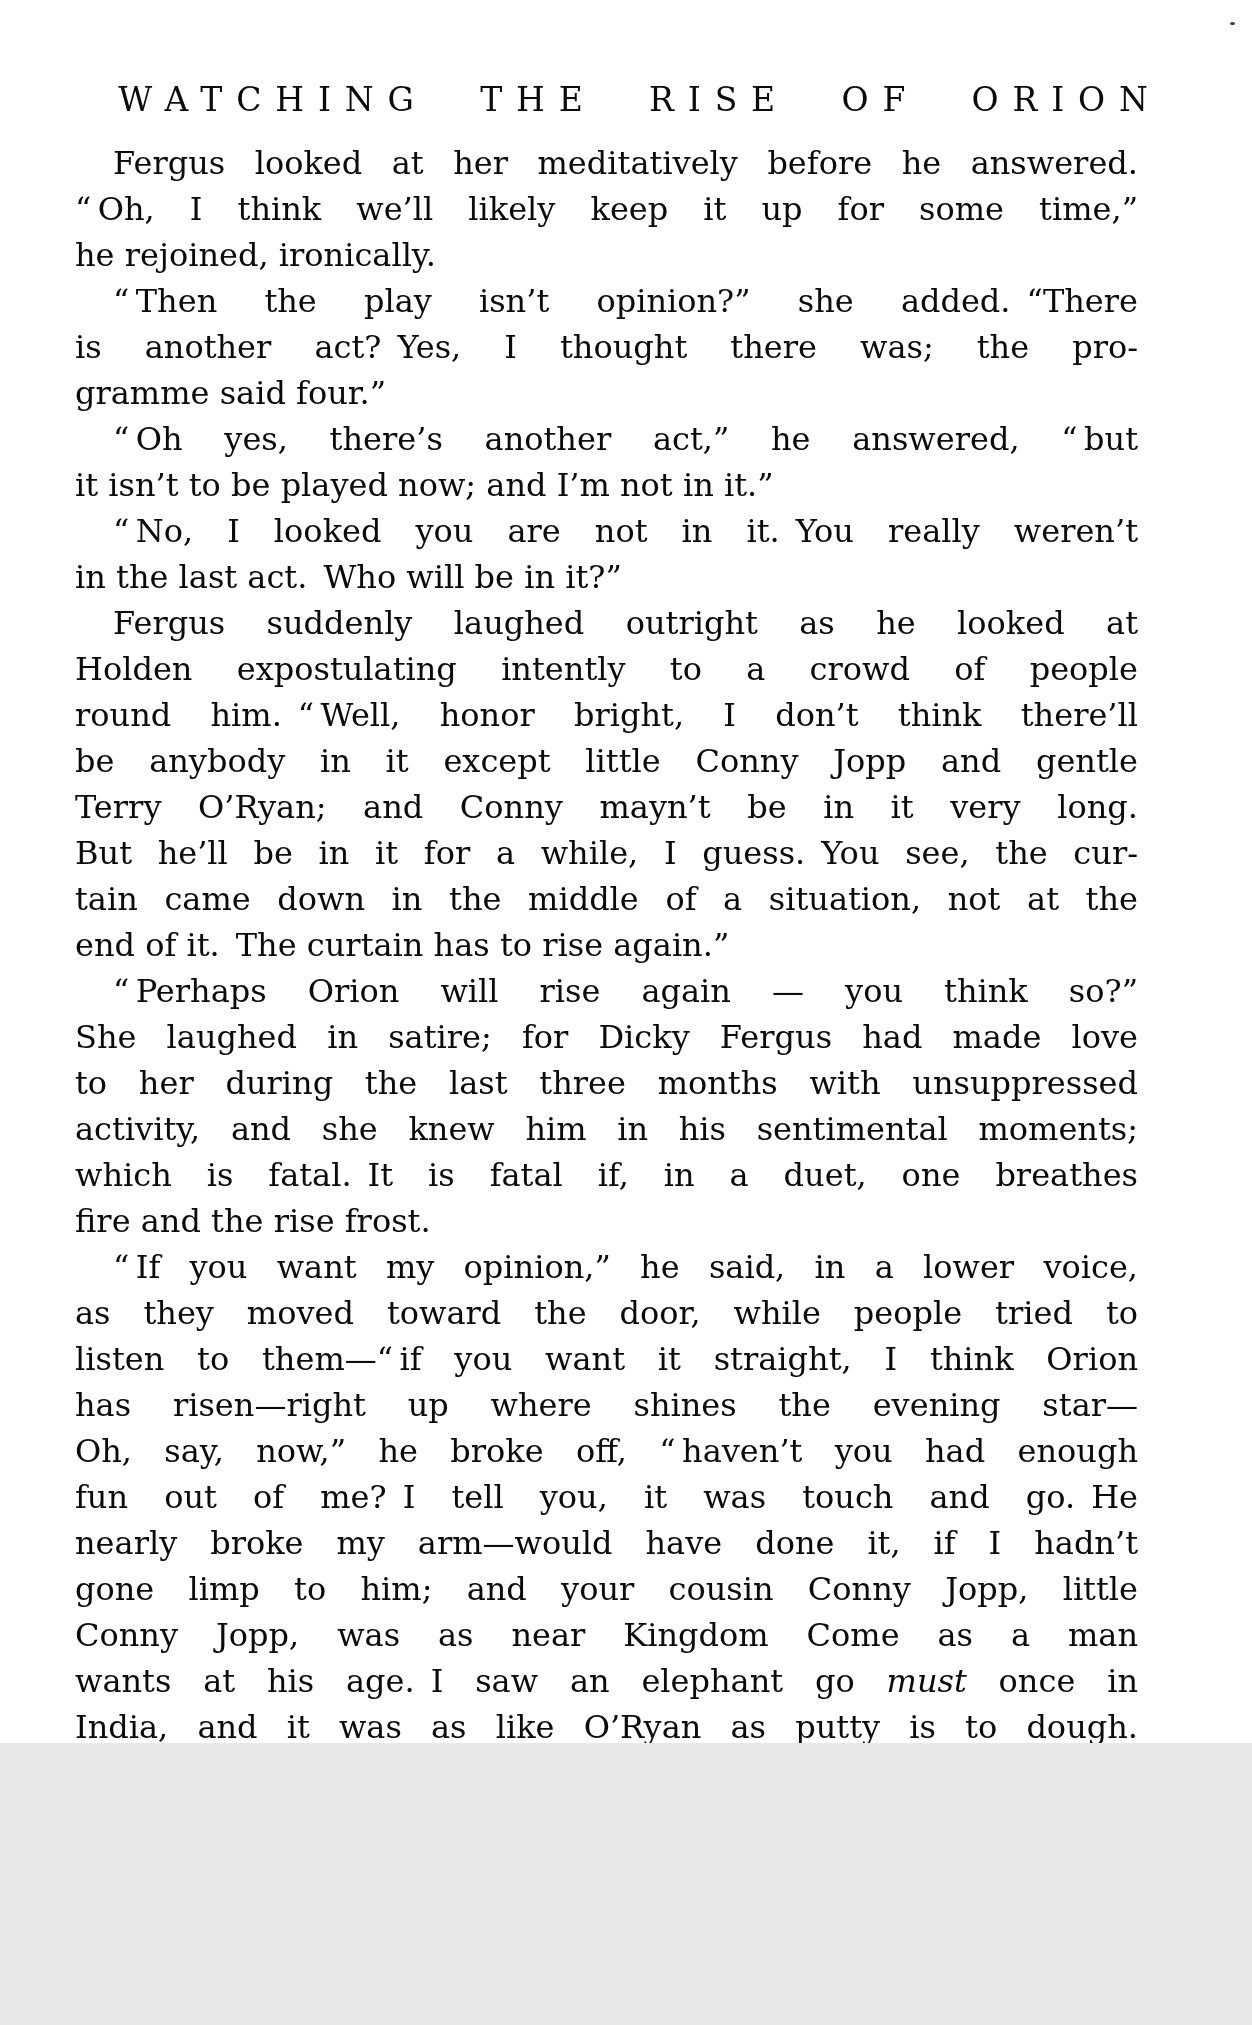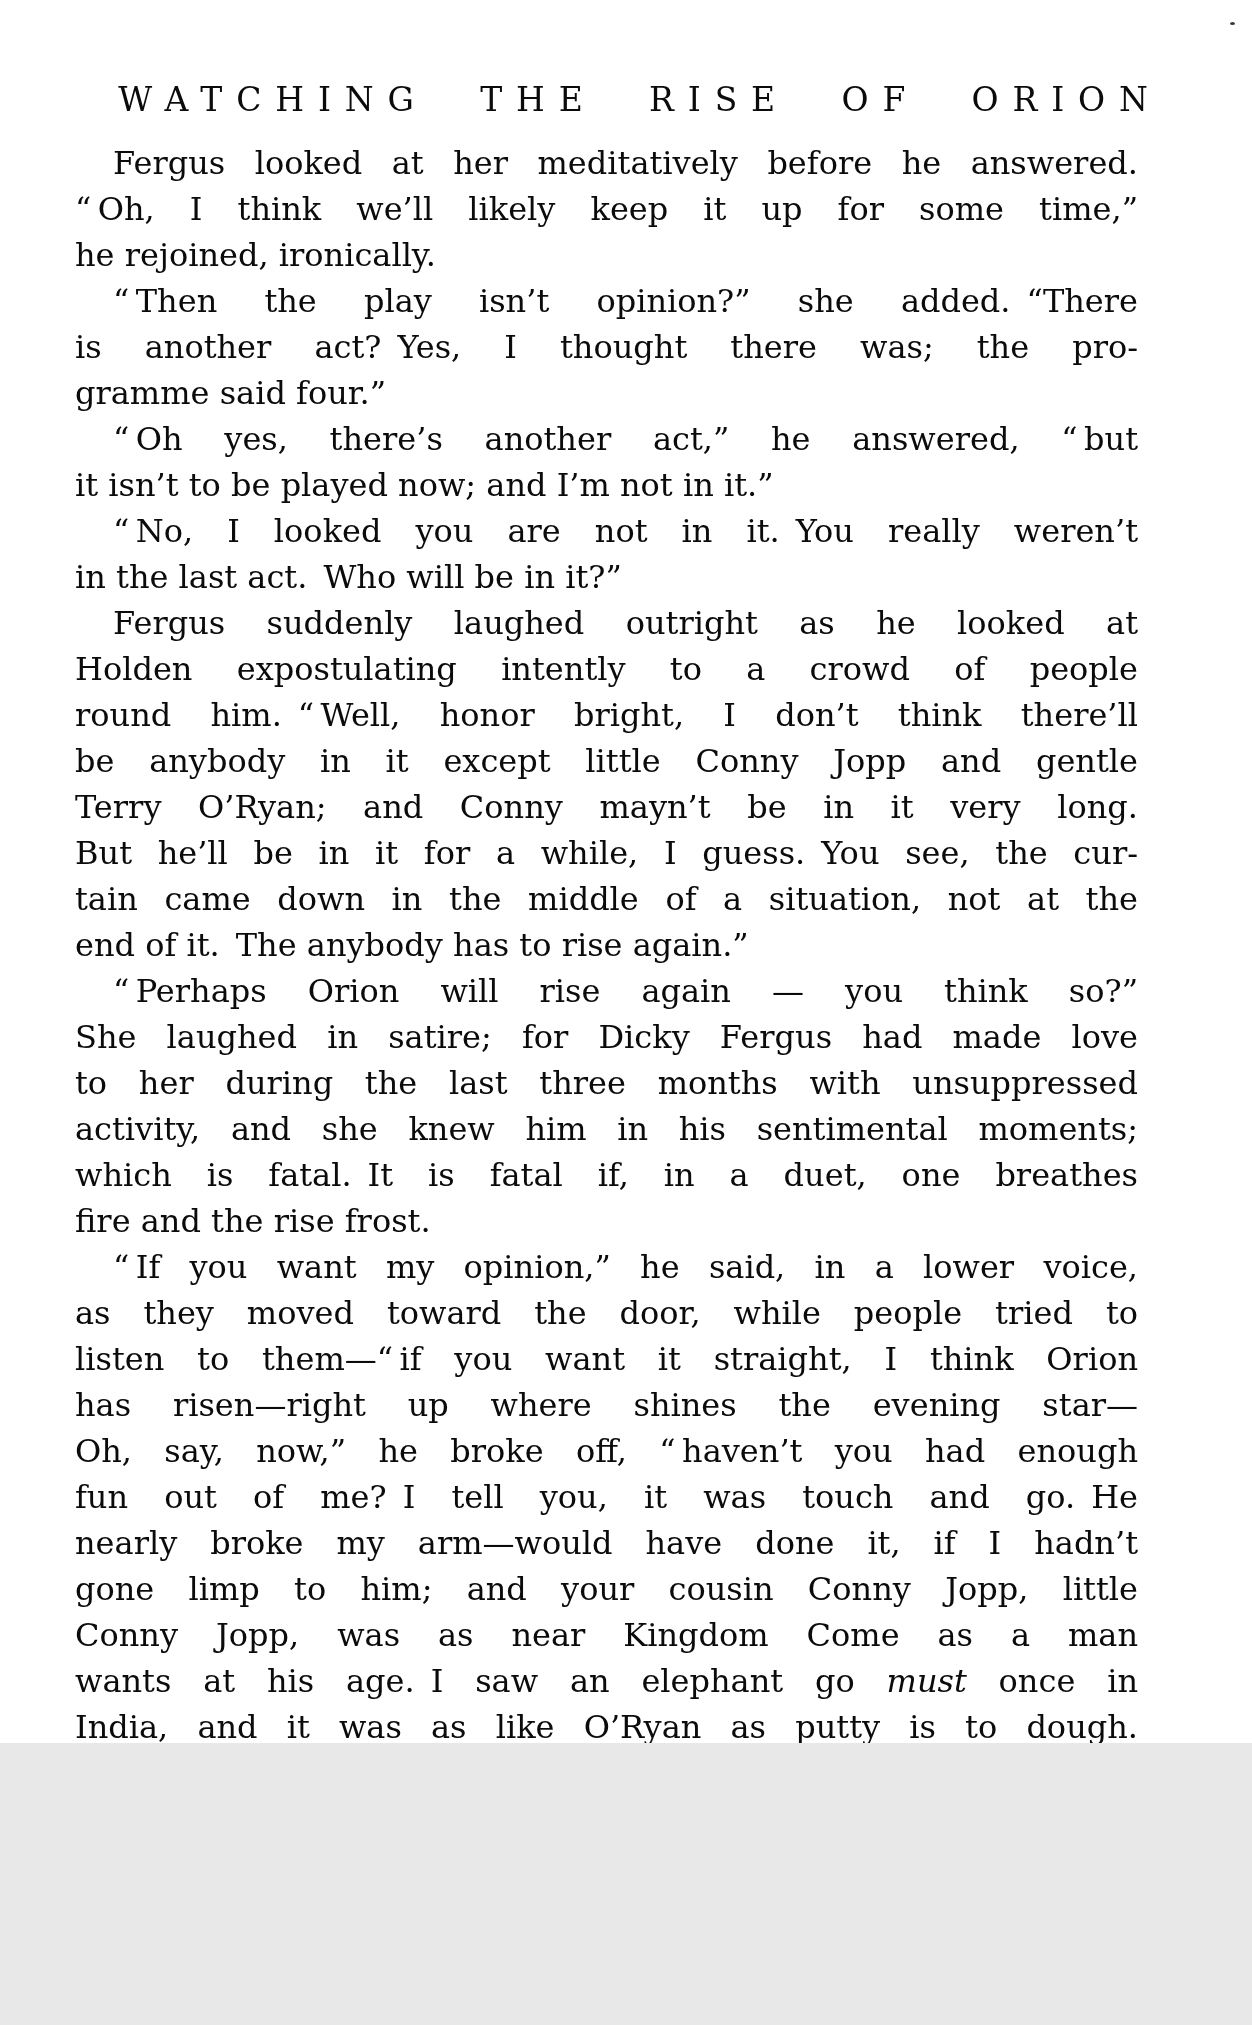--- a/index.html
+++ b/index.html
@@ -83,21 +83,21 @@
     <div class="ln">it isn’t to be played now; and I’m not in it.”</div>
     <div class="ln j ind">“ No, I looked you are not in it. You really weren’t</div>
     <div class="ln">in the last act. Who will be in it?”</div>
     <div class="ln j ind">Fergus suddenly laughed outright as he looked at</div>
     <div class="ln j">Holden expostulating intently to a crowd of people</div>
     <div class="ln j">round him. “ Well, honor bright, I don’t think there’ll</div>
     <div class="ln j">be anybody in it except little Conny Jopp and gentle</div>
     <div class="ln j">Terry O’Ryan; and Conny mayn’t be in it very long.</div>
     <div class="ln j">But he’ll be in it for a while, I guess. You see, the cur-</div>
     <div class="ln j">tain came down in the middle of a situation, not at the</div>
-    <div class="ln">end of it. The anybody has to rise again.”</div>
+    <div class="ln">end of it. The curtain has to rise again.”</div>
     <div class="ln j ind">“ Perhaps Orion will rise again — you think so?”</div>
     <div class="ln j">She laughed in satire; for Dicky Fergus had made love</div>
     <div class="ln j">to her during the last three months with unsuppressed</div>
     <div class="ln j">activity, and she knew him in his sentimental moments;</div>
     <div class="ln j">which is fatal. It is fatal if, in a duet, one breathes</div>
     <div class="ln">fire and the rise frost.</div>
     <div class="ln j ind">“ If you want my opinion,” he said, in a lower voice,</div>
     <div class="ln j">as they moved toward the door, while people tried to</div>
     <div class="ln j">listen to them—“ if you want it straight, I think Orion</div>
     <div class="ln j">has risen—right up where shines the evening star—</div>

